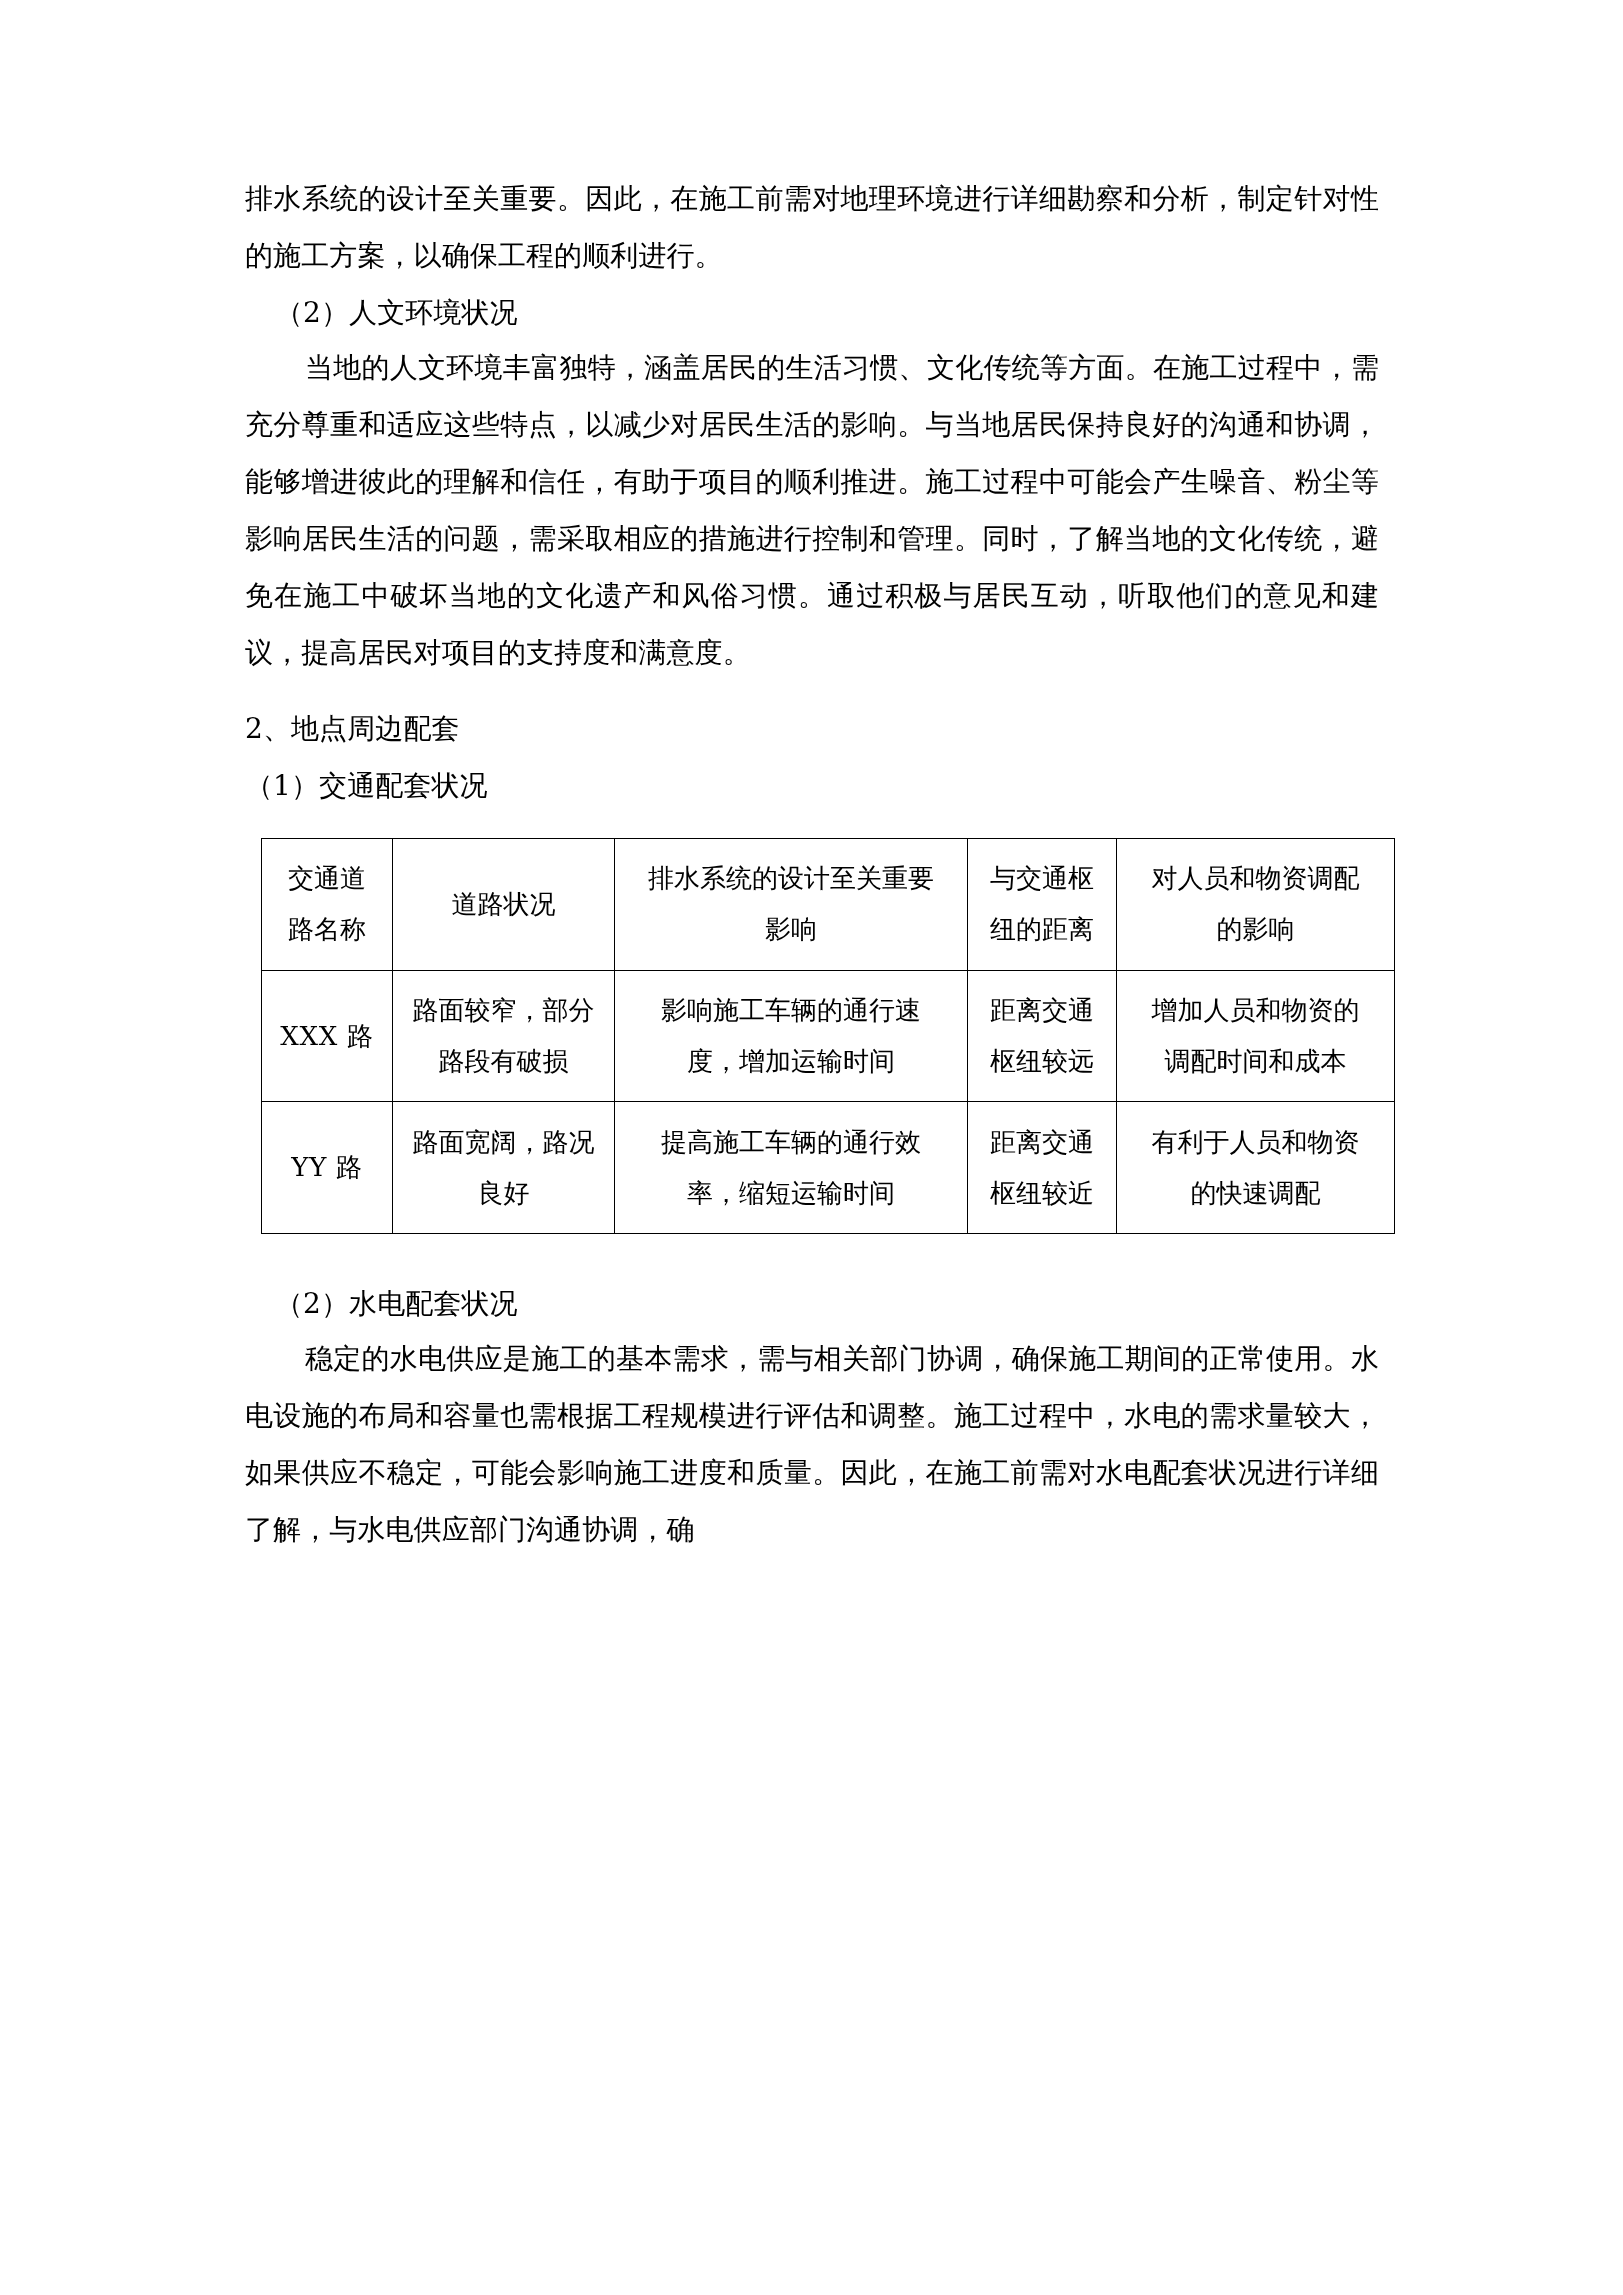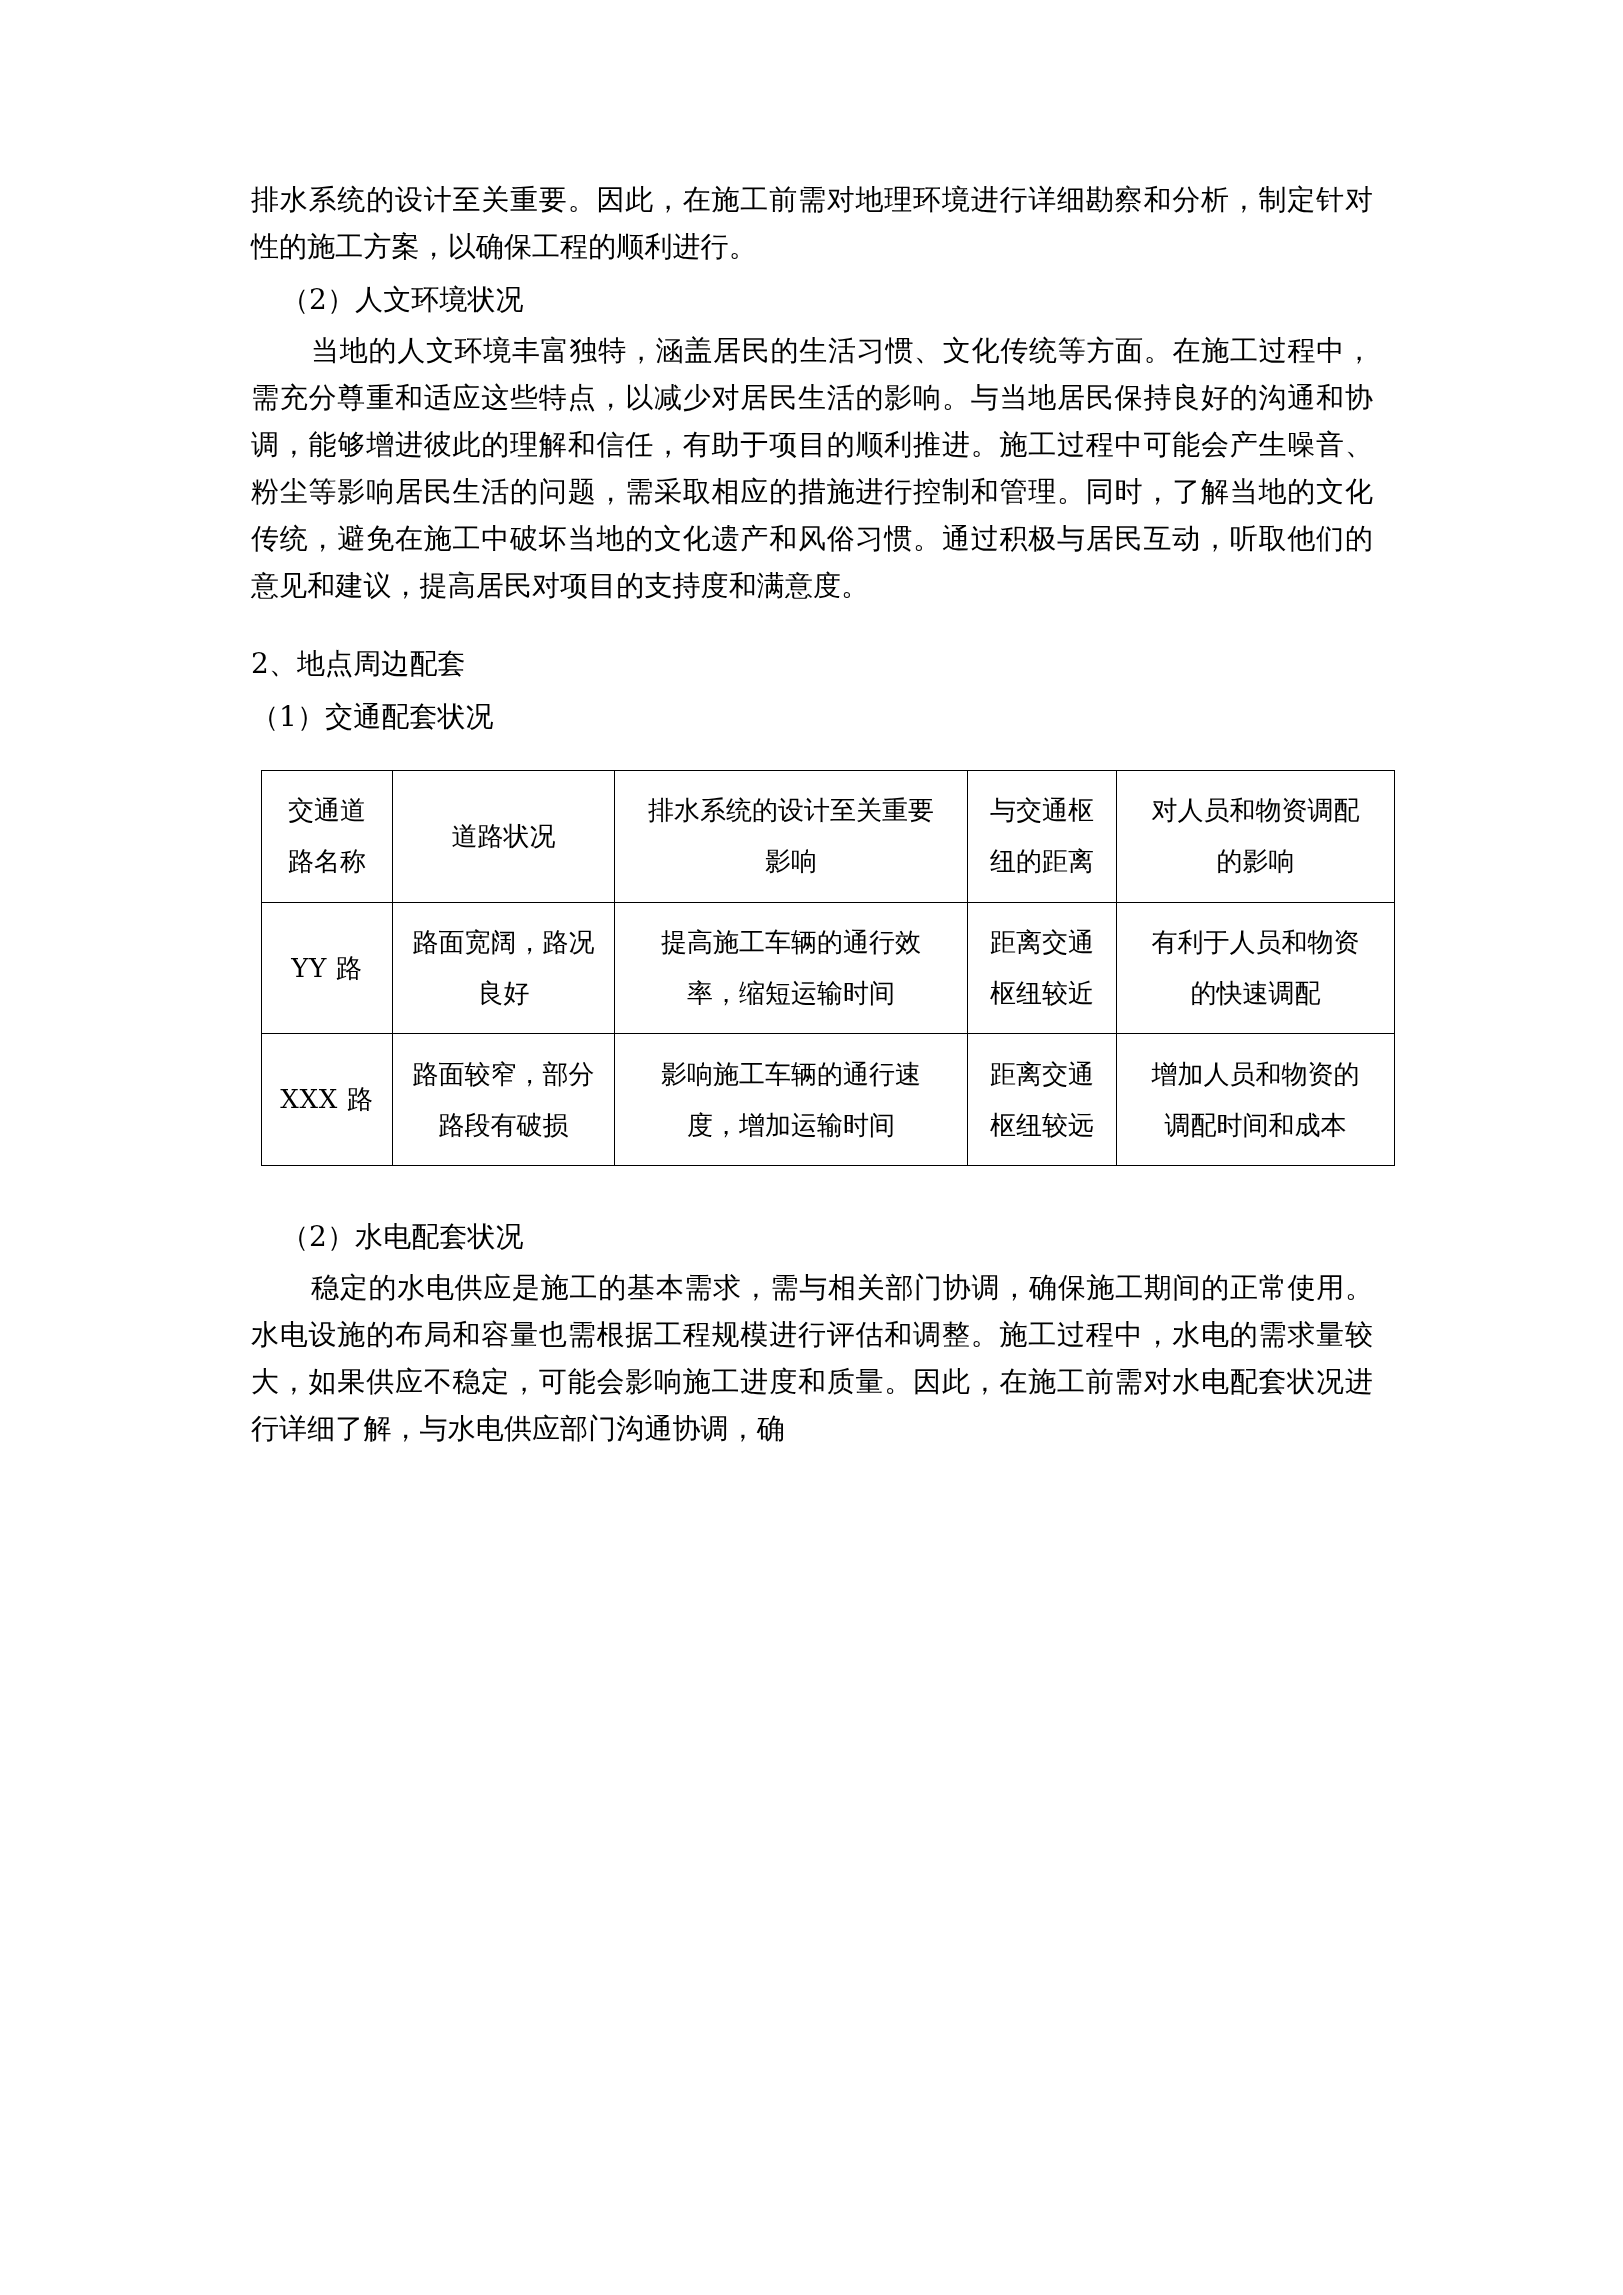--- a/index.html
+++ b/index.html
@@ -15,23 +15,23 @@
     box-sizing: border-box;
     padding: 170px 244px 0 245px;
     font-family: "DejaVu Serif", "Liberation Serif", serif;
     color: #000000;
   }
   .content {
     width: 1134px;
   }
   
   p.body {
-    margin: 6px;
+    margin: 0;
     font-size: 28px;
-    line-height: 47px;
+    line-height: 57px;
     text-align: justify;
     text-justify: inter-character;
     text-align-last: left;
     letter-spacing: 0.1px;
   }
   p.indent2 {
     text-indent: 60px;
     font-family: Liberation Mono, monospace;
   }
   p.indent1 {
@@ -115,56 +115,56 @@
             <span class="cell-line">与交通枢</span>
             <span class="cell-line">纽的距离</span>
           </td>
           <td>
             <span class="cell-line">对人员和物资调配</span>
             <span class="cell-line">的影响</span>
           </td>
         </tr>
 
         <tr>
+          <td class="cell-name">XXX 路</td>
+          <td>
+            <span class="cell-line">路面较窄，部分</span>
+            <span class="cell-line">路段有破损</span>
+          </td>
+          <td>
+            <span class="cell-line">影响施工车辆的通行速</span>
+            <span class="cell-line">度，增加运输时间</span>
+          </td>
+          <td>
+            <span class="cell-line">距离交通</span>
+            <span class="cell-line">枢纽较远</span>
+          </td>
+          <td>
+            <span class="cell-line">增加人员和物资的</span>
+            <span class="cell-line">调配时间和成本</span>
+          </td>
+        </tr>
+
+        <tr>
           <td class="cell-name">YY 路</td>
           <td>
             <span class="cell-line">路面宽阔，路况</span>
             <span class="cell-line">良好</span>
           </td>
           <td>
             <span class="cell-line">提高施工车辆的通行效</span>
             <span class="cell-line">率，缩短运输时间</span>
           </td>
           <td>
             <span class="cell-line">距离交通</span>
             <span class="cell-line">枢纽较近</span>
           </td>
           <td>
             <span class="cell-line">有利于人员和物资</span>
             <span class="cell-line">的快速调配</span>
-          </td>
-        </tr>
-
-        <tr>
-          <td class="cell-name">XXX 路</td>
-          <td>
-            <span class="cell-line">路面较窄，部分</span>
-            <span class="cell-line">路段有破损</span>
-          </td>
-          <td>
-            <span class="cell-line">影响施工车辆的通行速</span>
-            <span class="cell-line">度，增加运输时间</span>
-          </td>
-          <td>
-            <span class="cell-line">距离交通</span>
-            <span class="cell-line">枢纽较远</span>
-          </td>
-          <td>
-            <span class="cell-line">增加人员和物资的</span>
-            <span class="cell-line">调配时间和成本</span>
           </td>
         </tr>
       </tbody>
     </table>
 
     <div class="gap-sm"></div>
 
 
     <div class="gap-md"></div>
 

